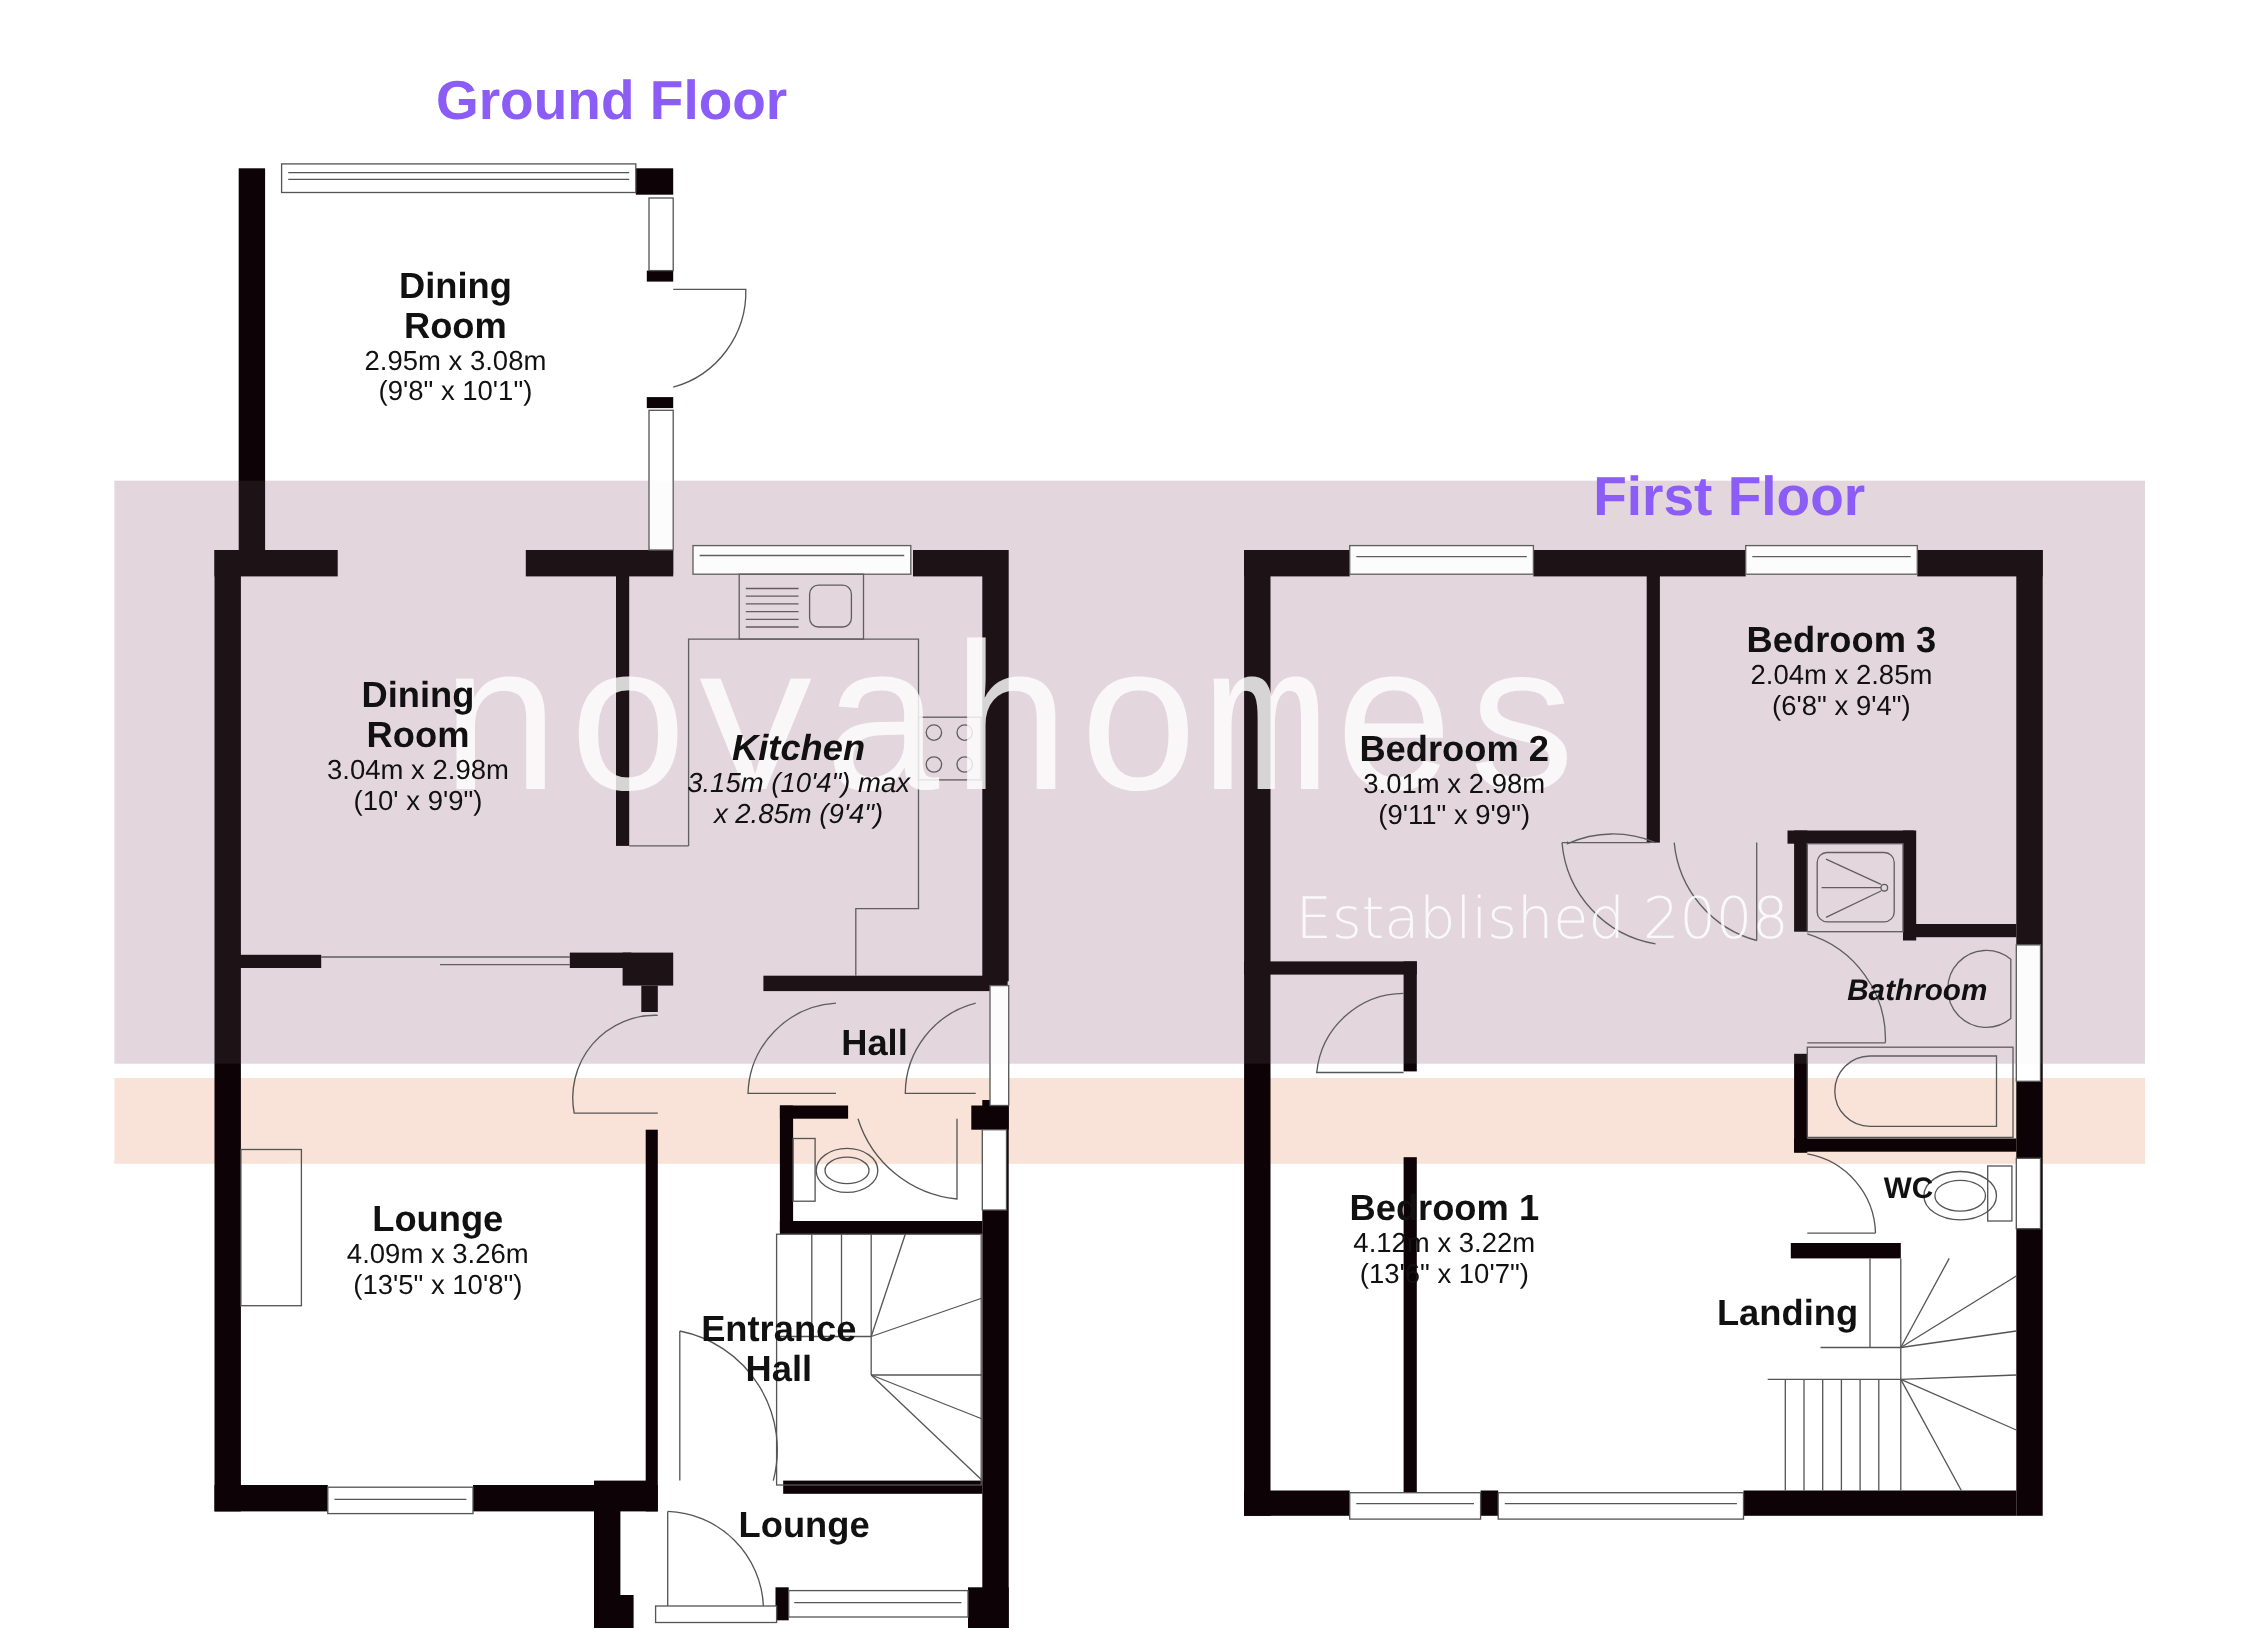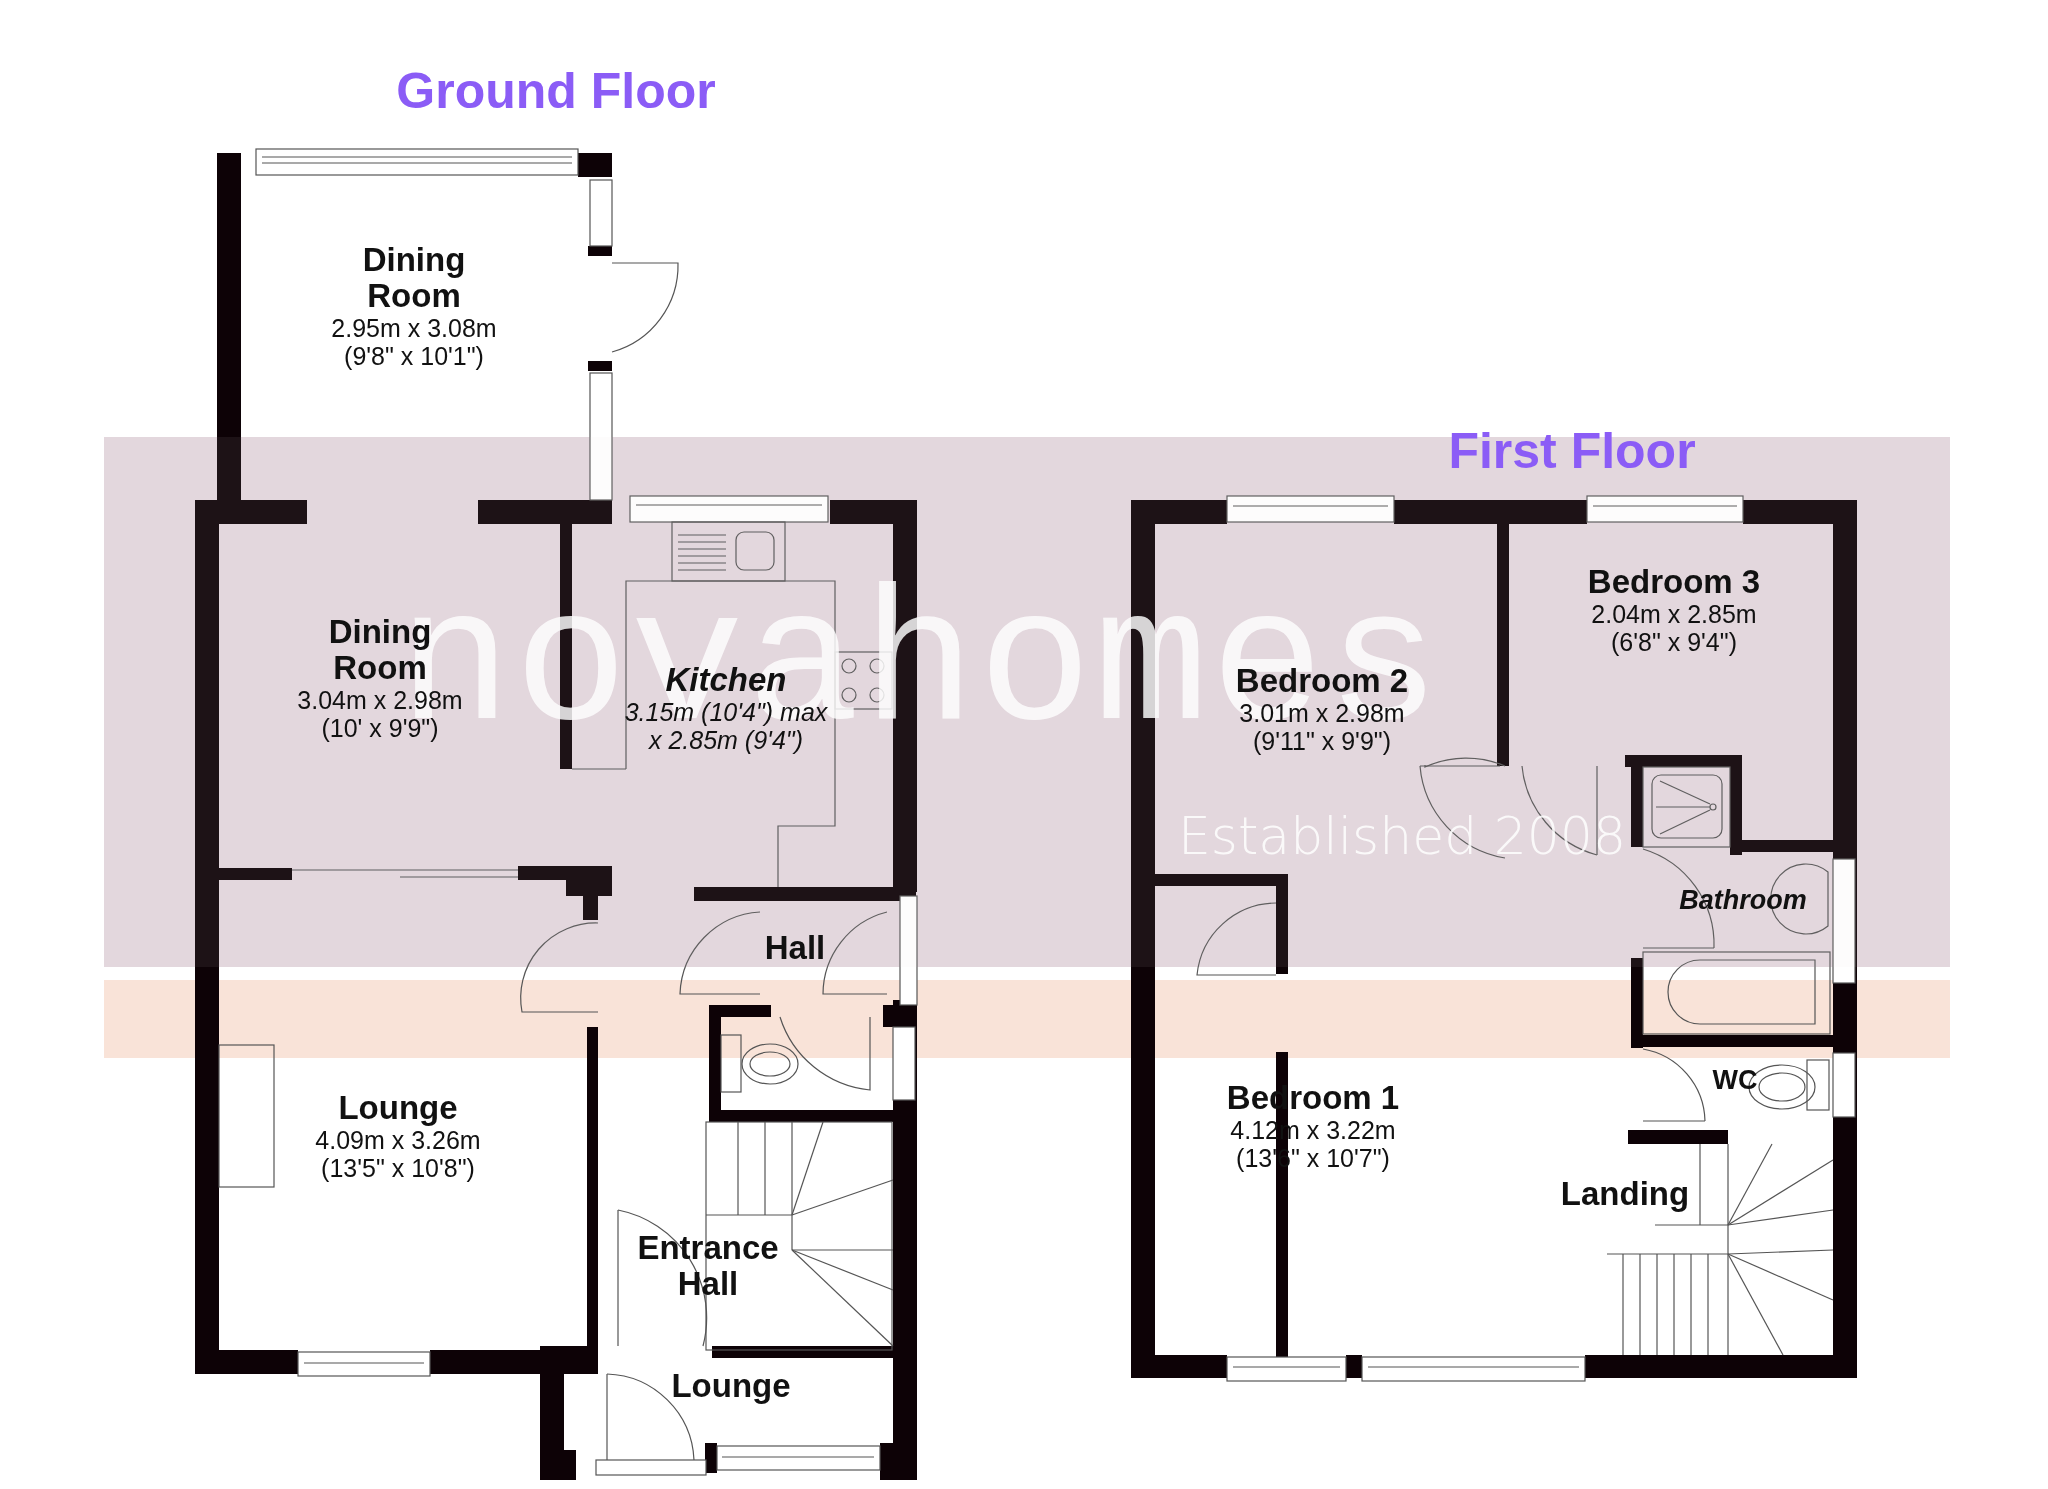--- a/index.html
+++ b/index.html
@@ -244,21 +244,21 @@
   <span class="room-dim">x 2.85m (9'4")</span>
 </div>
 <div class="room-label" style="left:795px; top:930px;">
   <span class="room-name">Hall</span>
 </div>
 <div class="room-label" style="left:398px; top:1090px;">
   <span class="room-name">Lounge</span>
   <span class="room-dim">4.09m x 3.26m</span>
   <span class="room-dim">(13'5" x 10'8")</span>
 </div>
-<div class="room-label" style="left:708px; top:1230px;">
+<div class="room-label" style="left:708px; top:1190px;">
   <span class="room-name">Entrance</span>
   <span class="room-name">Hall</span>
 </div>
 <div class="room-label" style="left:731px; top:1368px;">
   <span class="room-name">Lounge</span>
 </div>
 
 <div class="room-label" style="left:1674px; top:564px;">
   <span class="room-name">Bedroom 3</span>
   <span class="room-dim">2.04m x 2.85m</span>

